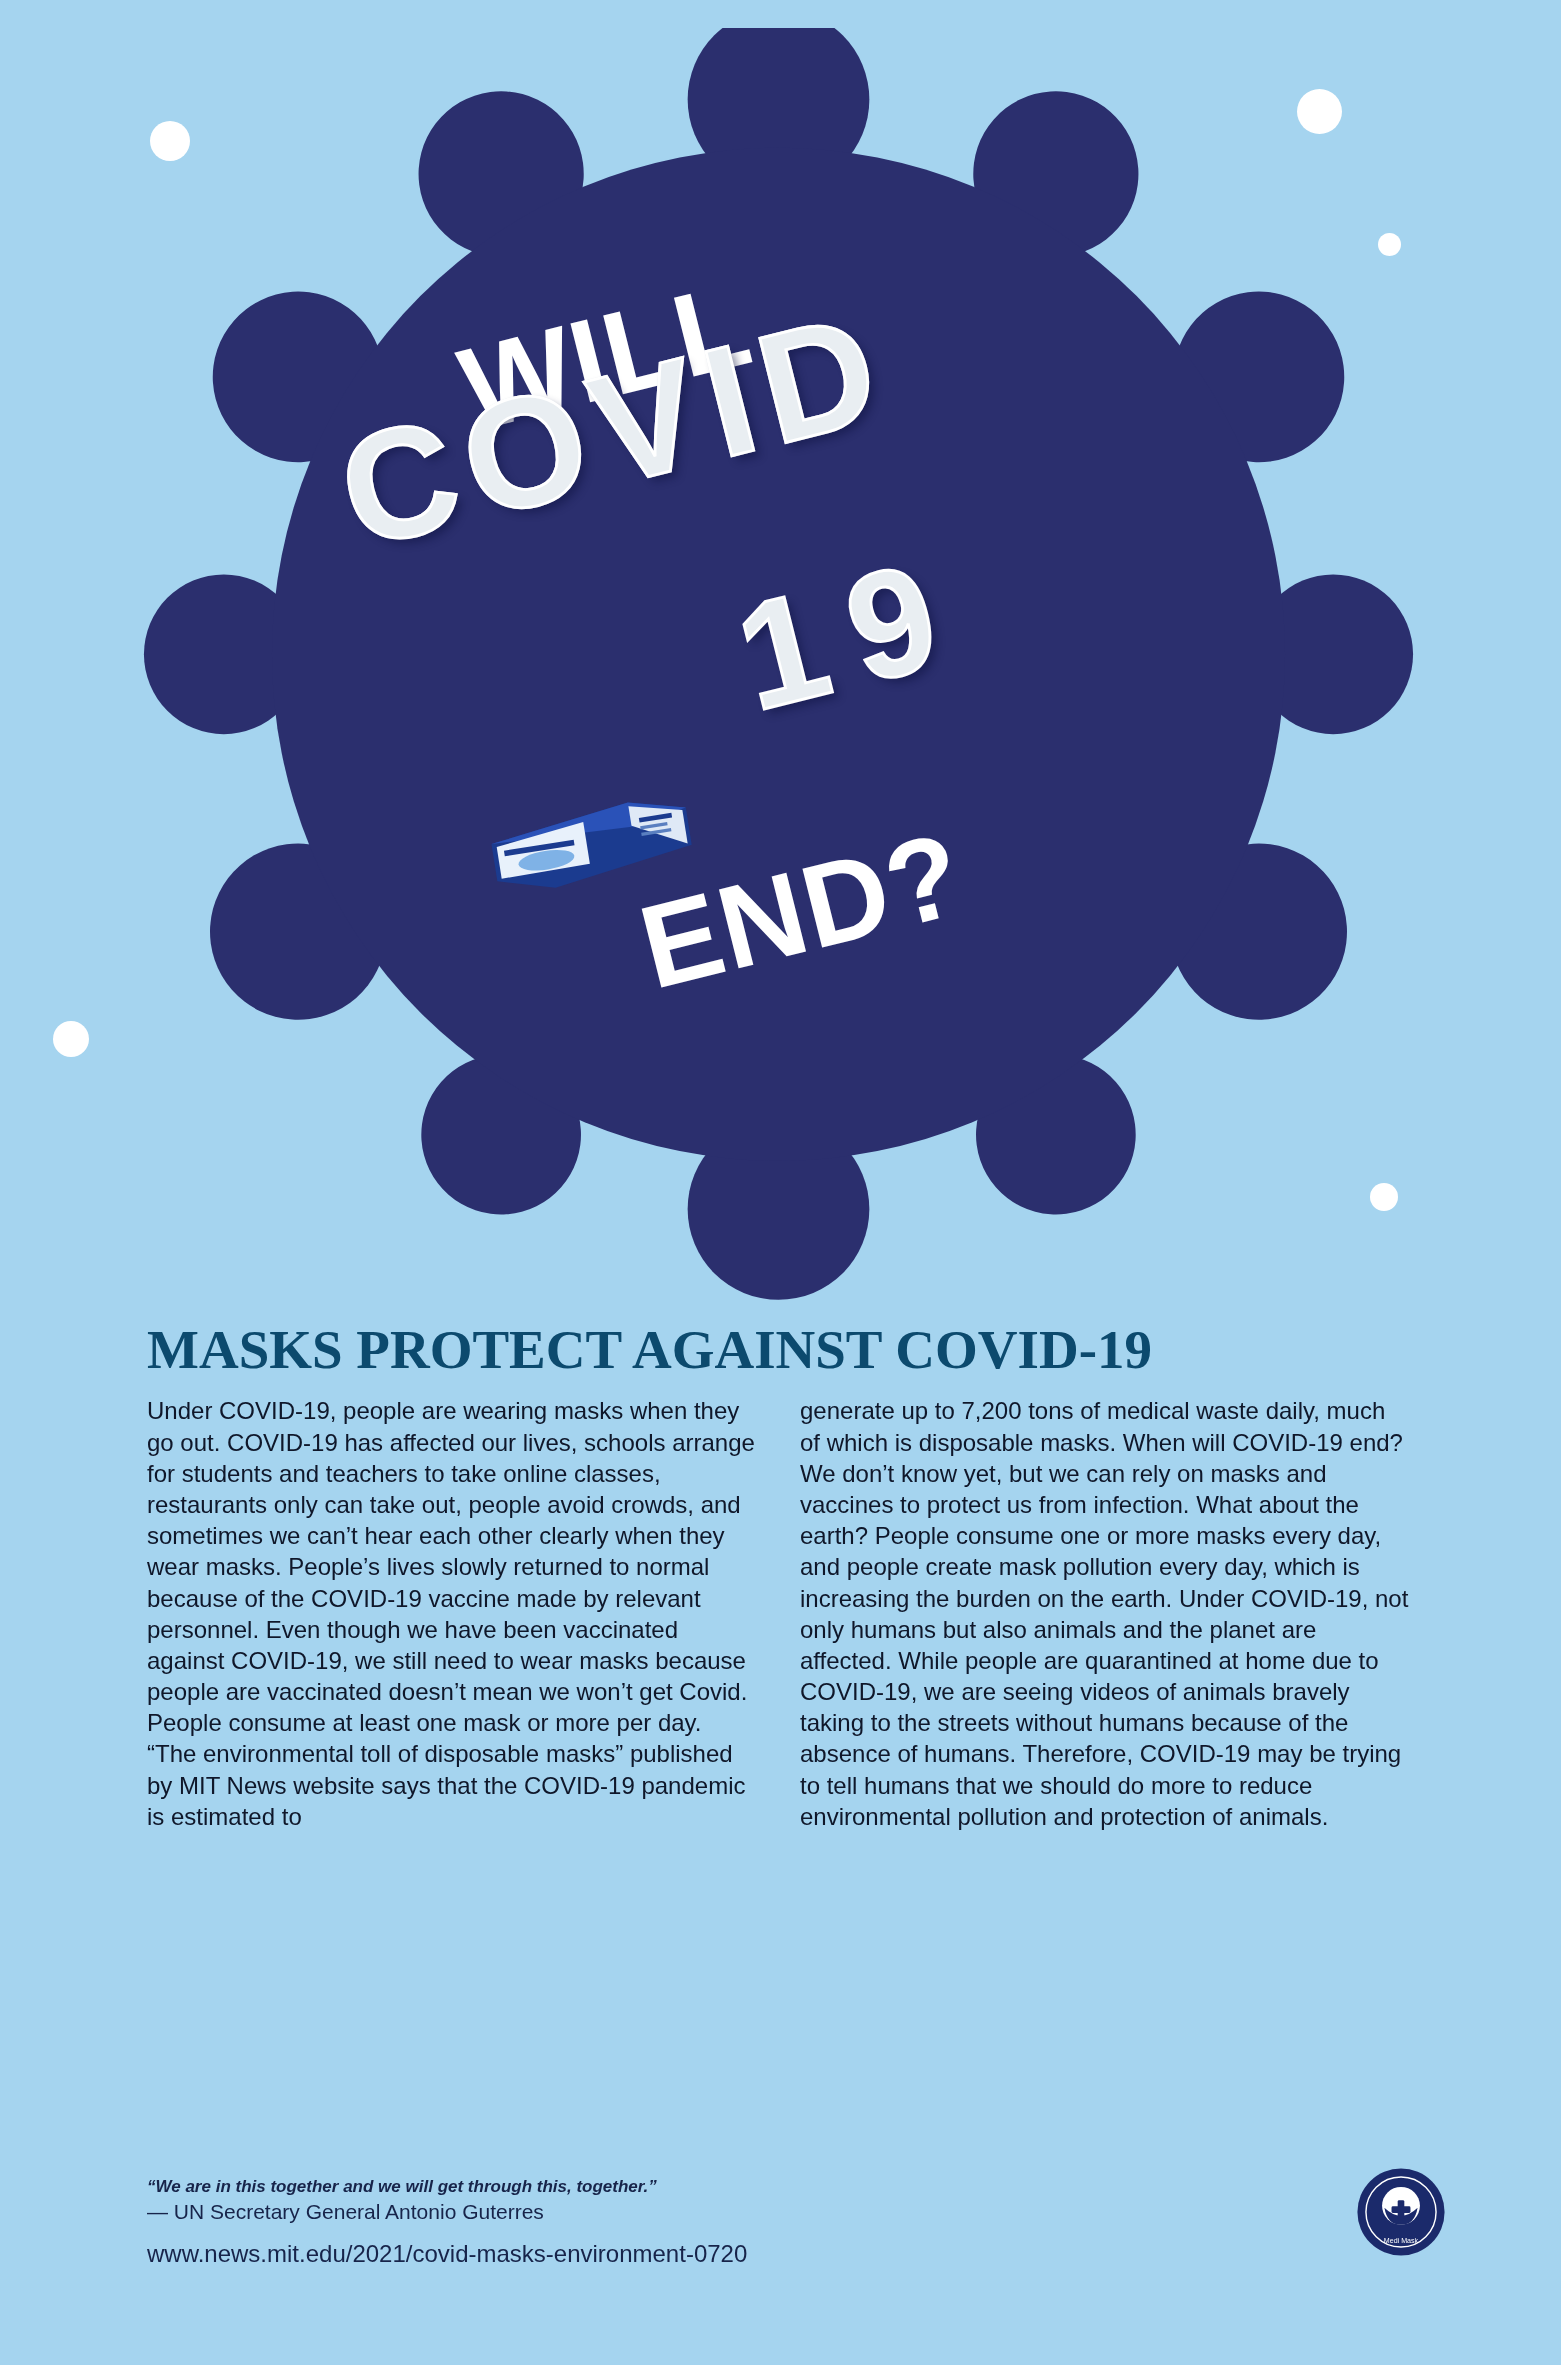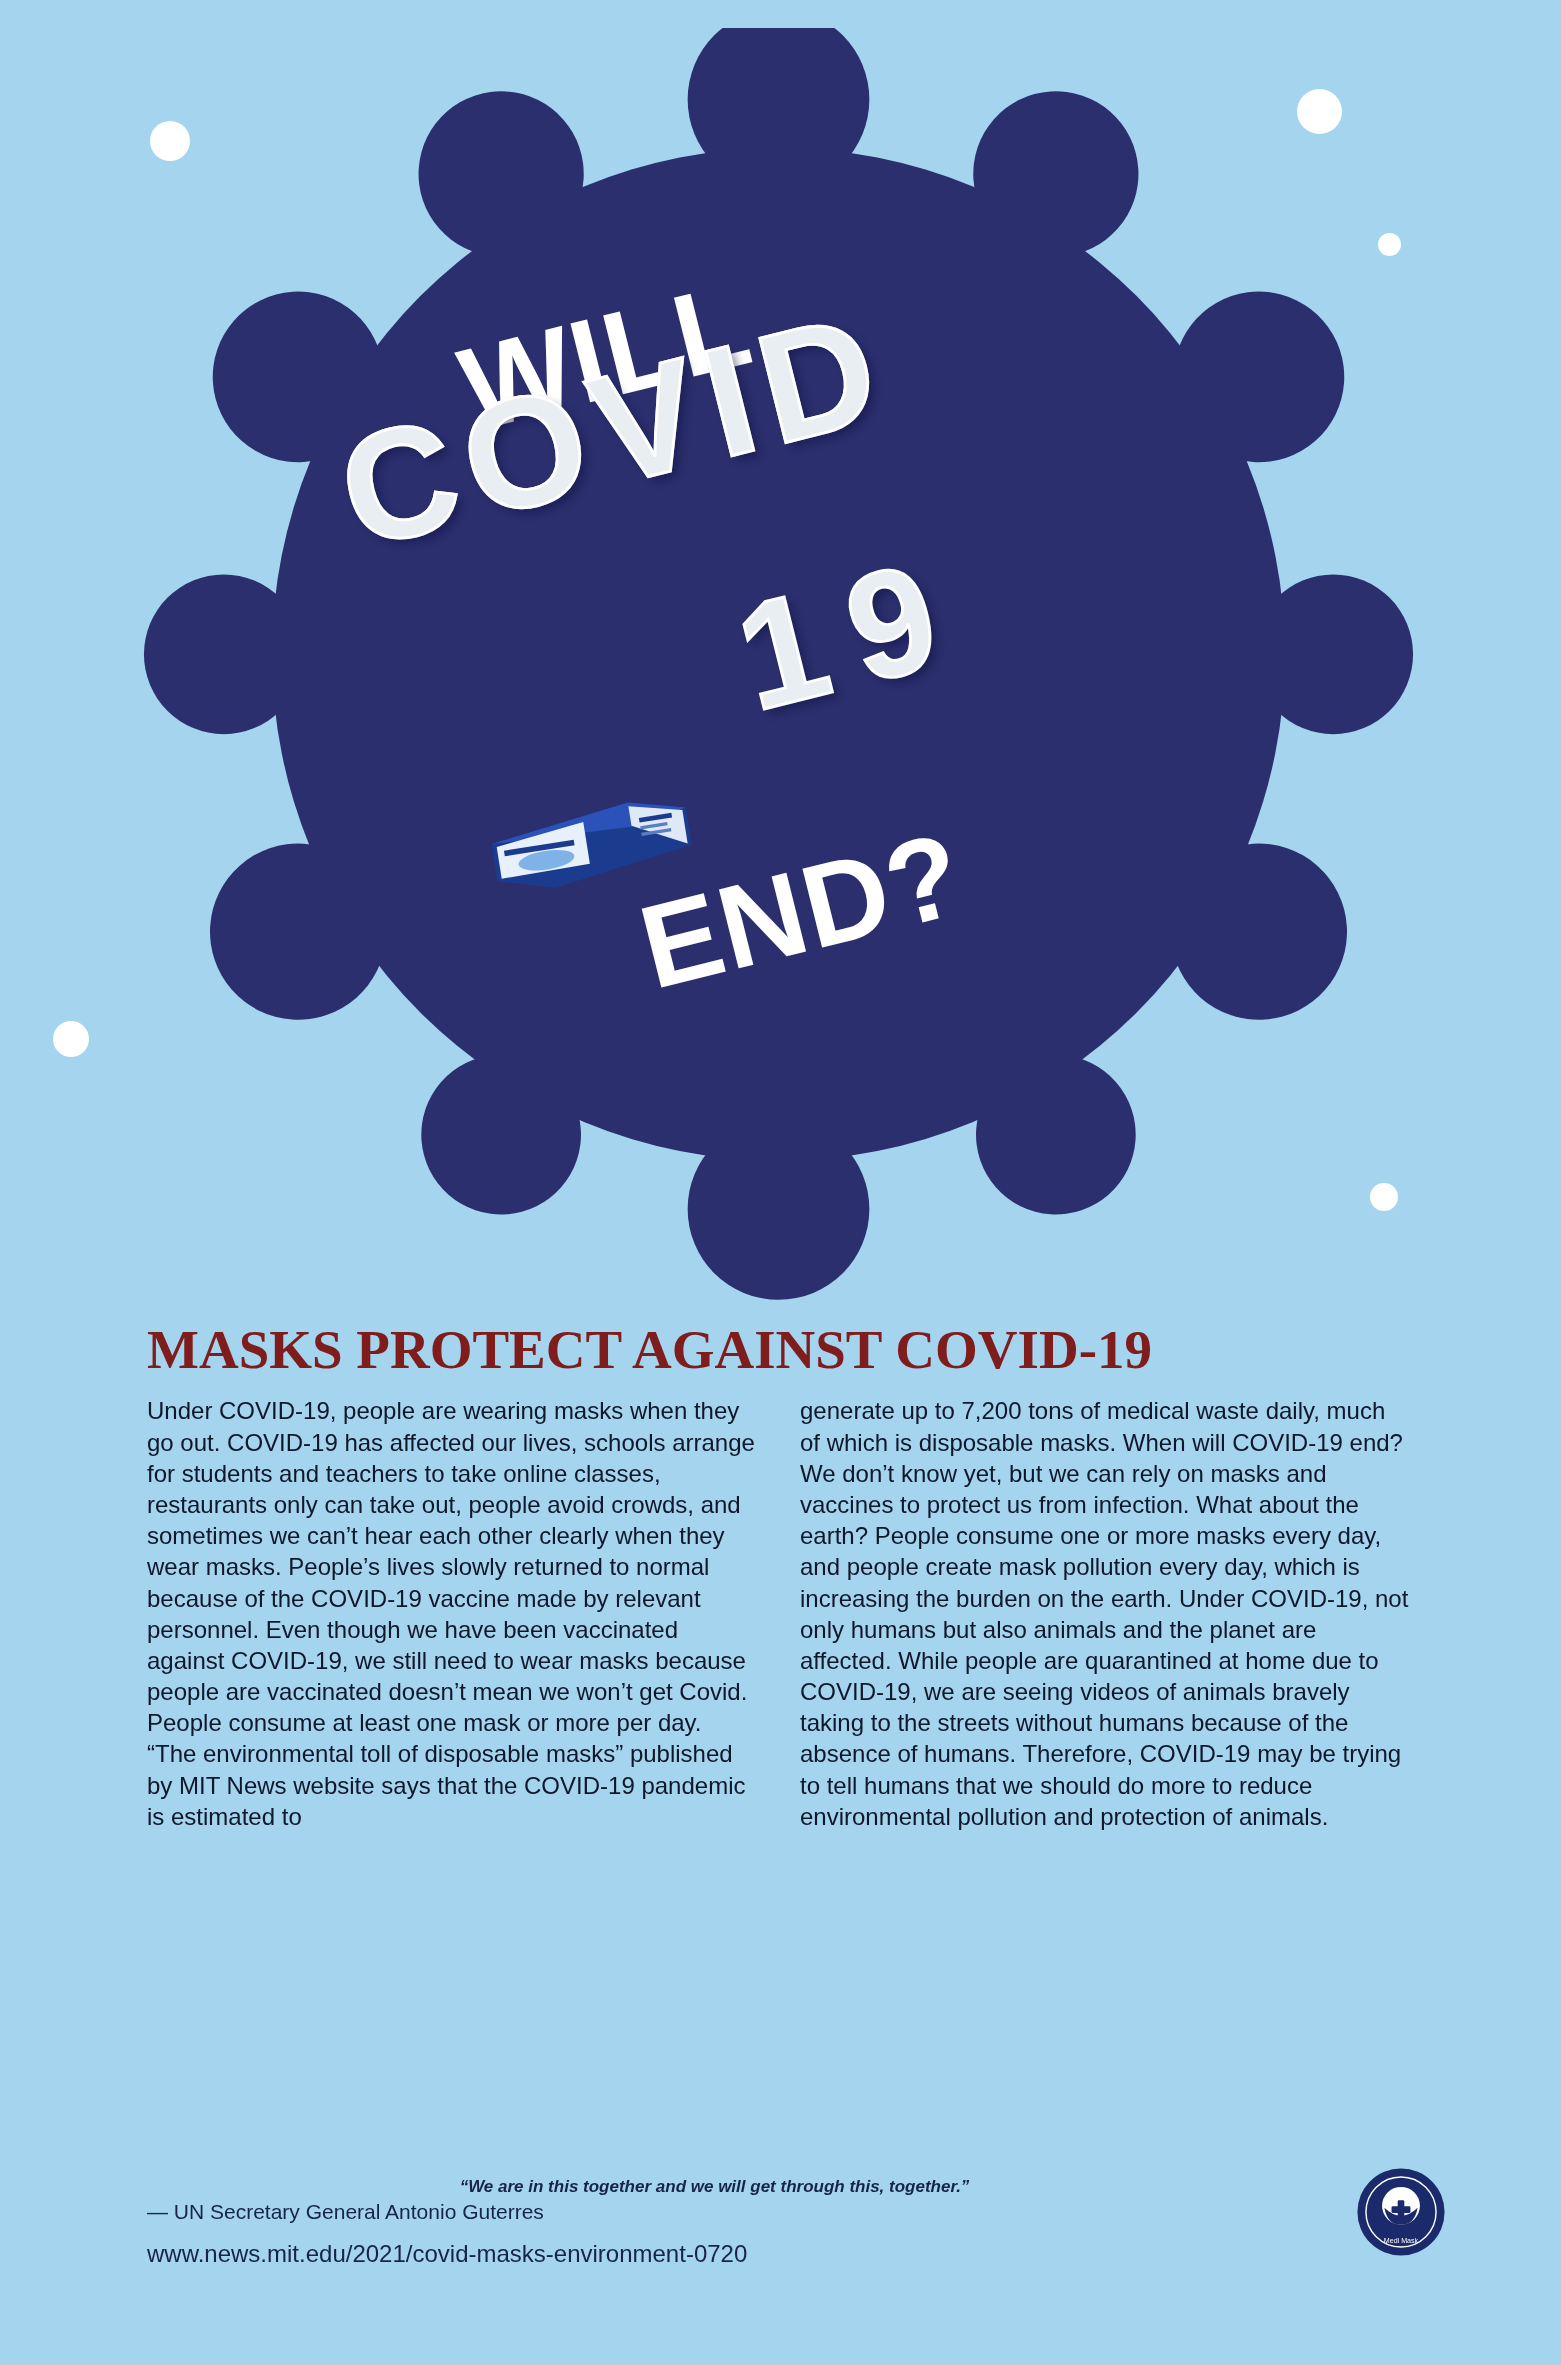--- a/index.html
+++ b/index.html
@@ -98,21 +98,21 @@
     transform: rotate(-9deg);
   }
 
   
   .content {
     position: absolute;
     left: 0; top: 1320px;
     width: 1561px;
   }
   .title {
-    color: #7f1d1d;
+    color: #0c4a6e;
     font-family: "Liberation Serif", serif;
     font-weight: bold;
     font-size: 55px;
     line-height: 1.08;
     letter-spacing: 0px;
     padding: 0 147px 0 147px;
   }
   .columns {
     display: flex;
     gap: 43px;
@@ -132,21 +132,20 @@
     left: 147px;
     top: 2176px;
     width: 1135px;
     color: #17244a;
   }
   .quote {
     font-style: italic;
     font-weight: bold;
     font-size: 17px;
     line-height: 1.25;
-    text-align: center;
   }
   .attrib {
     font-size: 21px;
     margin-top: 2.8px;
   }
   .url {
     font-size: 24px;
     margin-top: 16px;
   }
 

